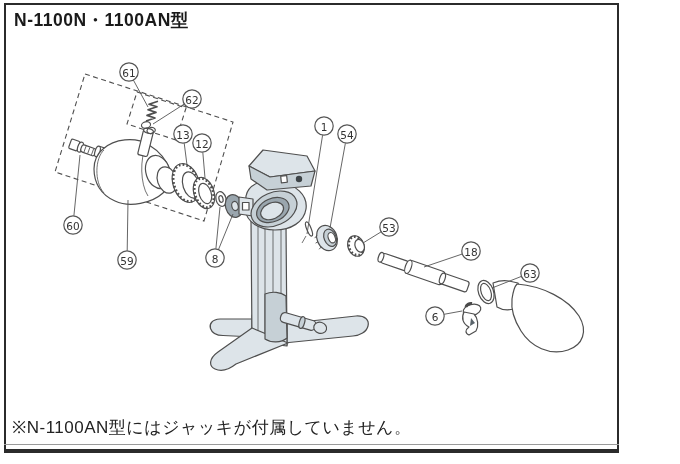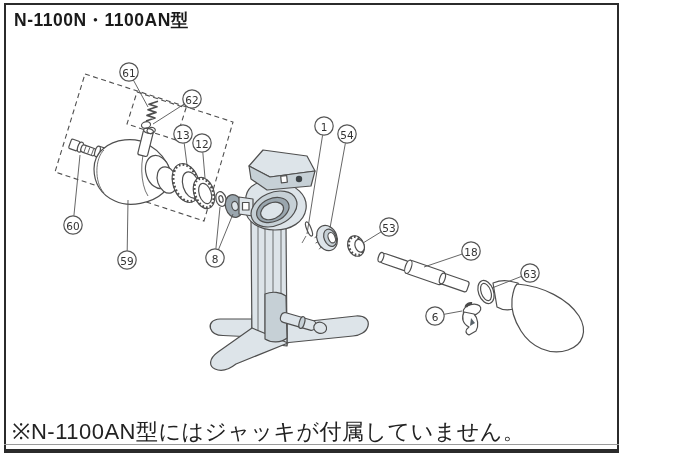--- a/index.html
+++ b/index.html
@@ -3,21 +3,21 @@
 <meta charset="utf-8">
 <style>
   html,body{margin:0;padding:0;background:#fff;}
   #stage{position:relative;width:628px;height:464px;background:#fff;overflow:hidden;
          font-family:"Liberation Sans",sans-serif;}
   #frame{position:absolute;left:4px;top:3px;right:9px;bottom:11px;
          border:2px solid #2b2b2b;border-bottom-width:4px;box-sizing:border-box;}
   #inner-bottom-line{position:absolute;left:4px;right:9px;top:444px;height:1px;background:#9a9a9a;}
   #title{position:absolute;left:14px;top:8px;font-size:17.5px;font-weight:bold;
          letter-spacing:.5px;color:var(--ink,#1a1a1a);white-space:nowrap;}
-  #footnote{position:absolute;left:12px;top:415px;font-size:22px;color:#222;
+  #footnote{position:absolute;left:12px;top:415px;font-size:17px;color:#222;
             letter-spacing:.5px;white-space:nowrap;}
   svg{position:absolute;left:0;top:0;}
   .p{stroke:var(--outline,#4f4f4f);stroke-width:1.2;stroke-linejoin:round;}
   .fw{fill:var(--paper,#fff);}
   .fl{fill:var(--metal_light,#dde4e9);}
   .fm{fill:var(--metal_mid,#c6d0d6);}
   .fd{fill:var(--metal_dark,#9aa6ae);}
   .nf{fill:none;}
   .thin{stroke:var(--outline,#4f4f4f);stroke-width:.8;fill:none;}
   .dash{stroke:var(--outline,#4f4f4f);stroke-width:1.1;fill:none;stroke-dasharray:5 3.5;}

